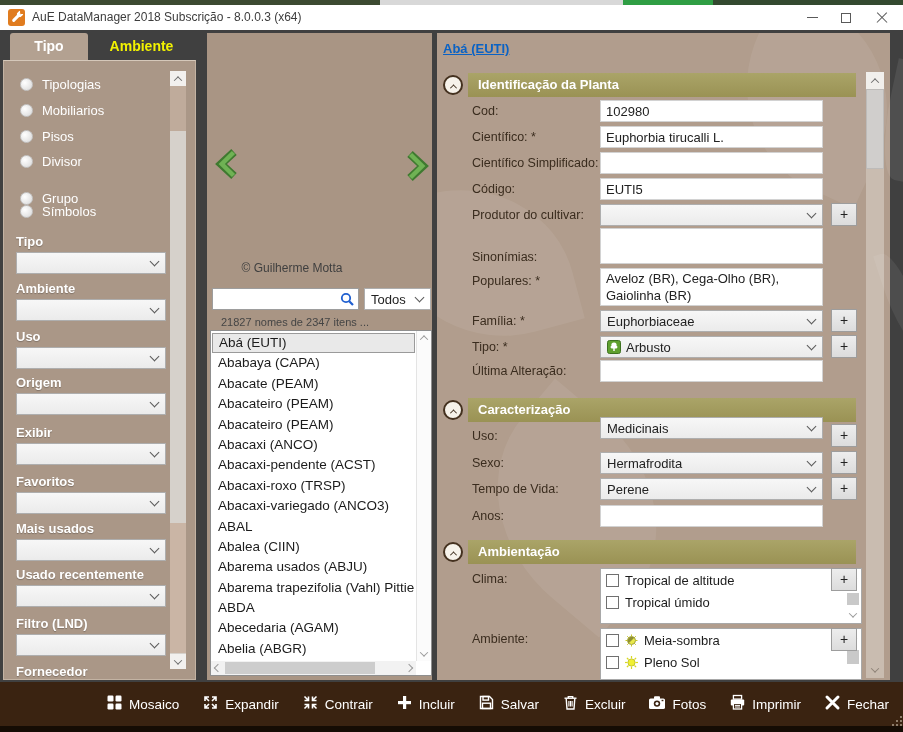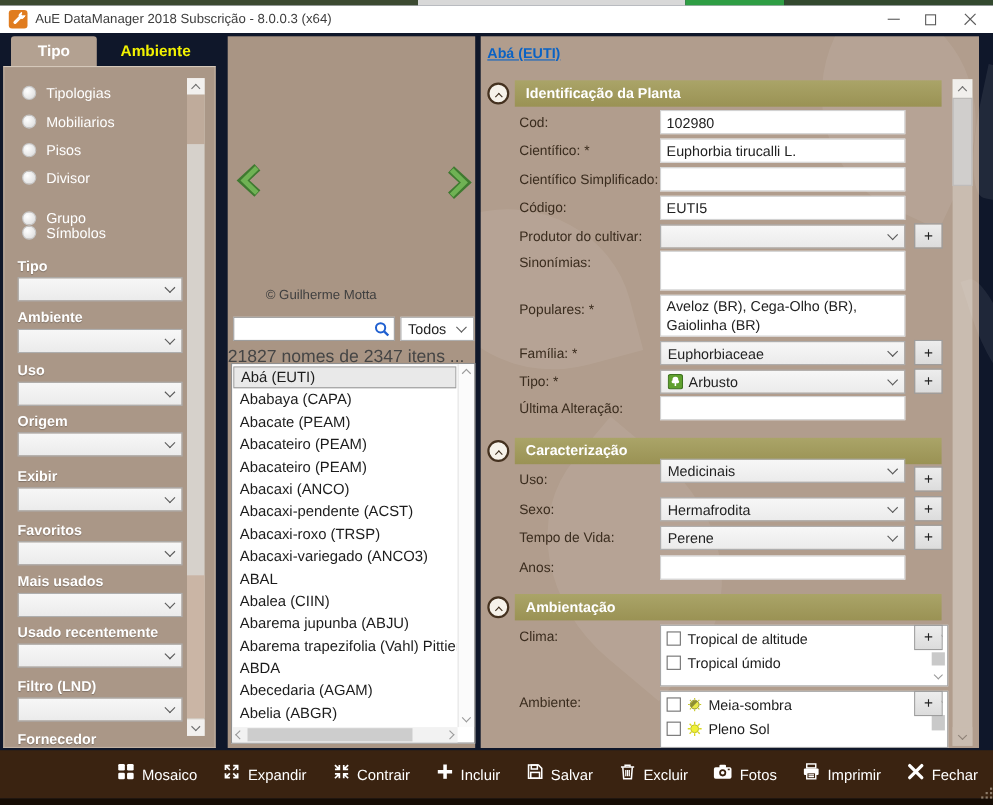--- a/index.html
+++ b/index.html
@@ -1,17 +1,17 @@
 <!DOCTYPE html>
 <html><head>
 <meta charset="utf-8">
 <style>
   * { margin:0; padding:0; box-sizing:border-box; font-family:"Liberation Sans", sans-serif; }
   body { background:#666; }
-  .screen { position:relative; width:903px; height:732px; overflow:hidden; background:#0f172a; }
+  .screen { position:relative; width:903px; height:732px; overflow:hidden; background:#404040; }
 
   
   .strip { position:absolute; top:0; height:5px; }
 
   
   .titlebar { position:absolute; top:5px; left:0; width:903px; height:25px; background:#ffffff; }
   .app-icon { position:absolute; left:8px; top:4px; width:17px; height:17px; background:#e07c1f; border-radius:3px; }
   .app-icon .wrench { position:absolute; left:3px; top:7px; width:11px; height:3px; background:#fff; border-radius:2px; transform:rotate(-45deg); }
   .app-icon .wrench-head { position:absolute; right:2px; top:2px; width:6px; height:6px; border:2px solid #fff; border-radius:50%; border-top-color:transparent; transform:rotate(45deg); }
   .title-text { position:absolute; left:32px; top:0; line-height:25px; font-size:12px; color:#3d3d3d; white-space:nowrap; }
@@ -42,21 +42,21 @@
   .cv.up{ transform:rotate(-135deg) translate(-1px,-1px);} .cv.down{ transform:rotate(45deg) translate(-1px,-1px);}
   .cv.left{ transform:rotate(135deg);} .cv.right{ transform:rotate(-45deg);}
 
   
   .middle { position:absolute; left:207px; top:33px; width:225px; height:647px; background:#a99584; }
   .nav-arrow { position:absolute; width:24px; height:32px; cursor:pointer; }
   .credit { position:absolute; left:0; top:228px; width:170px; text-align:center; font-size:12px; color:#3f3f3f; }
   .search-box { position:absolute; left:5px; top:255px; width:147px; height:22px; background:#fff; border:1px solid #9d9d9d; }
   .search-box input { position:absolute; left:3px; top:1px; width:122px; height:18px; border:none; outline:none; font-size:13px; background:transparent; }
   .search-ic { position:absolute; right:3px; top:3px; }
-  .count-line { position:absolute; left:0; top:283px; font-size:16px; color:#454545; }
+  .count-line { position:absolute; left:14px; top:283px; font-size:11px; color:#454545; }
   .listbox { position:absolute; left:3px; top:297px; width:222px; height:346px; background:#fff; border:1px solid #8f8f8f; }
   .list-rows { position:absolute; left:1px; top:2px; right:16px; bottom:15px; overflow:hidden; }
   .list-item { height:20.4px; line-height:20.4px; padding-left:6px; font-size:13.5px; color:#1c1c1c; white-space:nowrap; overflow:hidden; }
   .list-item.selected { background:#e9e9e9; border:1px solid #9a9a9a; line-height:18px; }
   .vscroll { position:absolute; right:0; top:0; width:15px; bottom:14px; background:#fbfbfb; border-left:1px solid #e4e4e4; }
   .hscroll { position:absolute; left:0; right:15px; bottom:0; height:14px; background:#f2f2f2; }
   .hthumb { position:absolute; left:14px; top:1px; width:150px; height:12px; background:#cdcdcd; }
   .scr-btn { position:absolute; width:14px; height:14px; display:flex; align-items:center; justify-content:center; }
 
   
@@ -212,21 +212,21 @@
         <div class="list-item">Ababaya (CAPA)</div>
         <div class="list-item">Abacate (PEAM)</div>
         <div class="list-item">Abacateiro (PEAM)</div>
         <div class="list-item">Abacateiro (PEAM)</div>
         <div class="list-item">Abacaxi (ANCO)</div>
         <div class="list-item">Abacaxi-pendente (ACST)</div>
         <div class="list-item">Abacaxi-roxo (TRSP)</div>
         <div class="list-item">Abacaxi-variegado (ANCO3)</div>
         <div class="list-item">ABAL</div>
         <div class="list-item">Abalea (CIIN)</div>
-        <div class="list-item">Abarema jupunba (ABJU)</div>
+        <div class="list-item">Abarema usados (ABJU)</div>
         <div class="list-item">Abarema trapezifolia (Vahl) Pittier. (AB</div>
         <div class="list-item">ABDA</div>
         <div class="list-item">Abecedaria (AGAM)</div>
         <div class="list-item">Abelia (ABGR)</div>
       </div>
       <div class="vscroll">
         <div class="scr-btn" style="top:0;right:0;">
             <span class="cv up" style="border-color:#9a9a9a;"></span>
           </div>
         <div class="scr-btn" style="bottom:0;right:0;">
@@ -265,21 +265,21 @@
     <input class="fin" style="top: 119px;" value="">
     <div class="flabel" style="top:149px;">Código:</div>
     <input class="fin" style="top: 145px;" value="EUTI5">
 
     <div class="flabel" style="top:175px;">Produtor do cultivar:</div>
     <div class="sel fsel" style="top:171px;">
         <span></span>
       </div>
     <div class="plus-btn" style="top:170px;">+</div>
 
-    <div class="flabel" style="top:199px;">Sinonímias:</div>
+    <div class="flabel" style="top:217px;">Sinonímias:</div>
     <textarea class="farea" style="top: 195px; height: 36px;"></textarea>
     <div class="flabel" style="top:241px;">Populares: *</div>
     <textarea class="farea" style="top: 235px; height: 38px;">Aveloz (BR), Cega-Olho (BR), Gaiolinha (BR)</textarea>
 
     <div class="flabel" style="top:281px;">Família: *</div>
     <div class="sel fsel" style="top:277px;">
         <span>Euphorbiaceae</span>
       </div>
     <div class="plus-btn" style="top:276px;">+</div>
 

